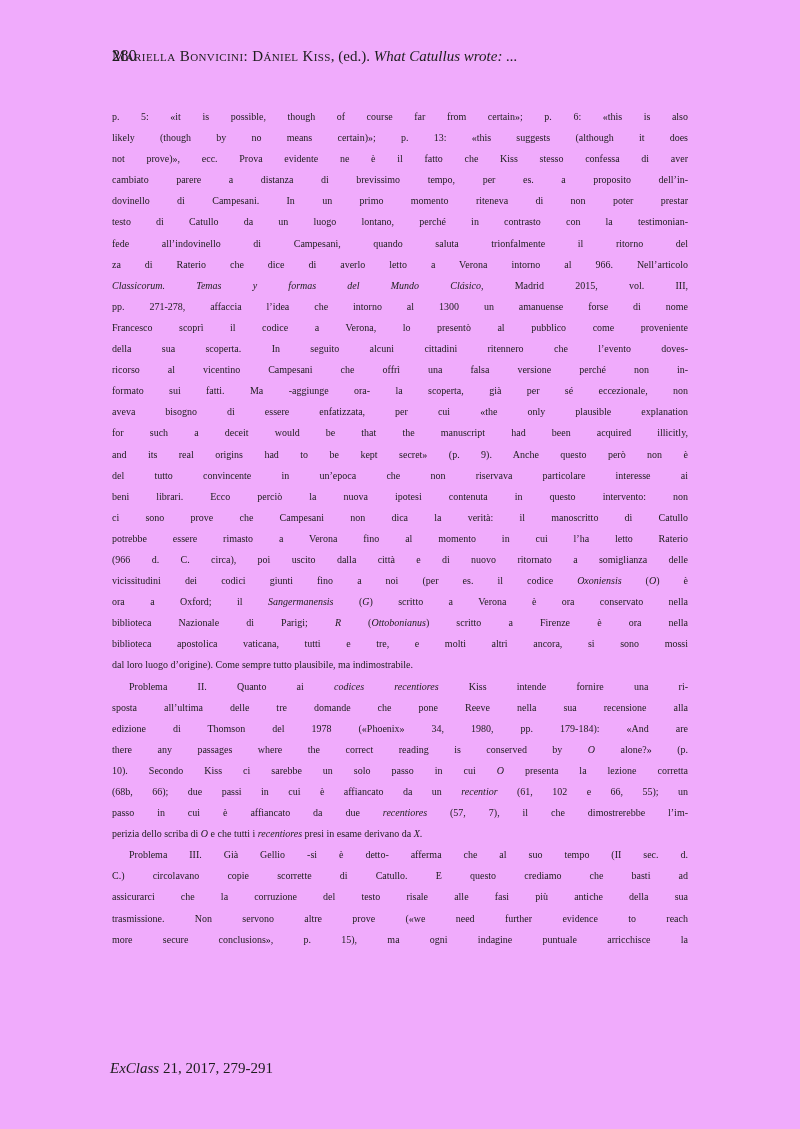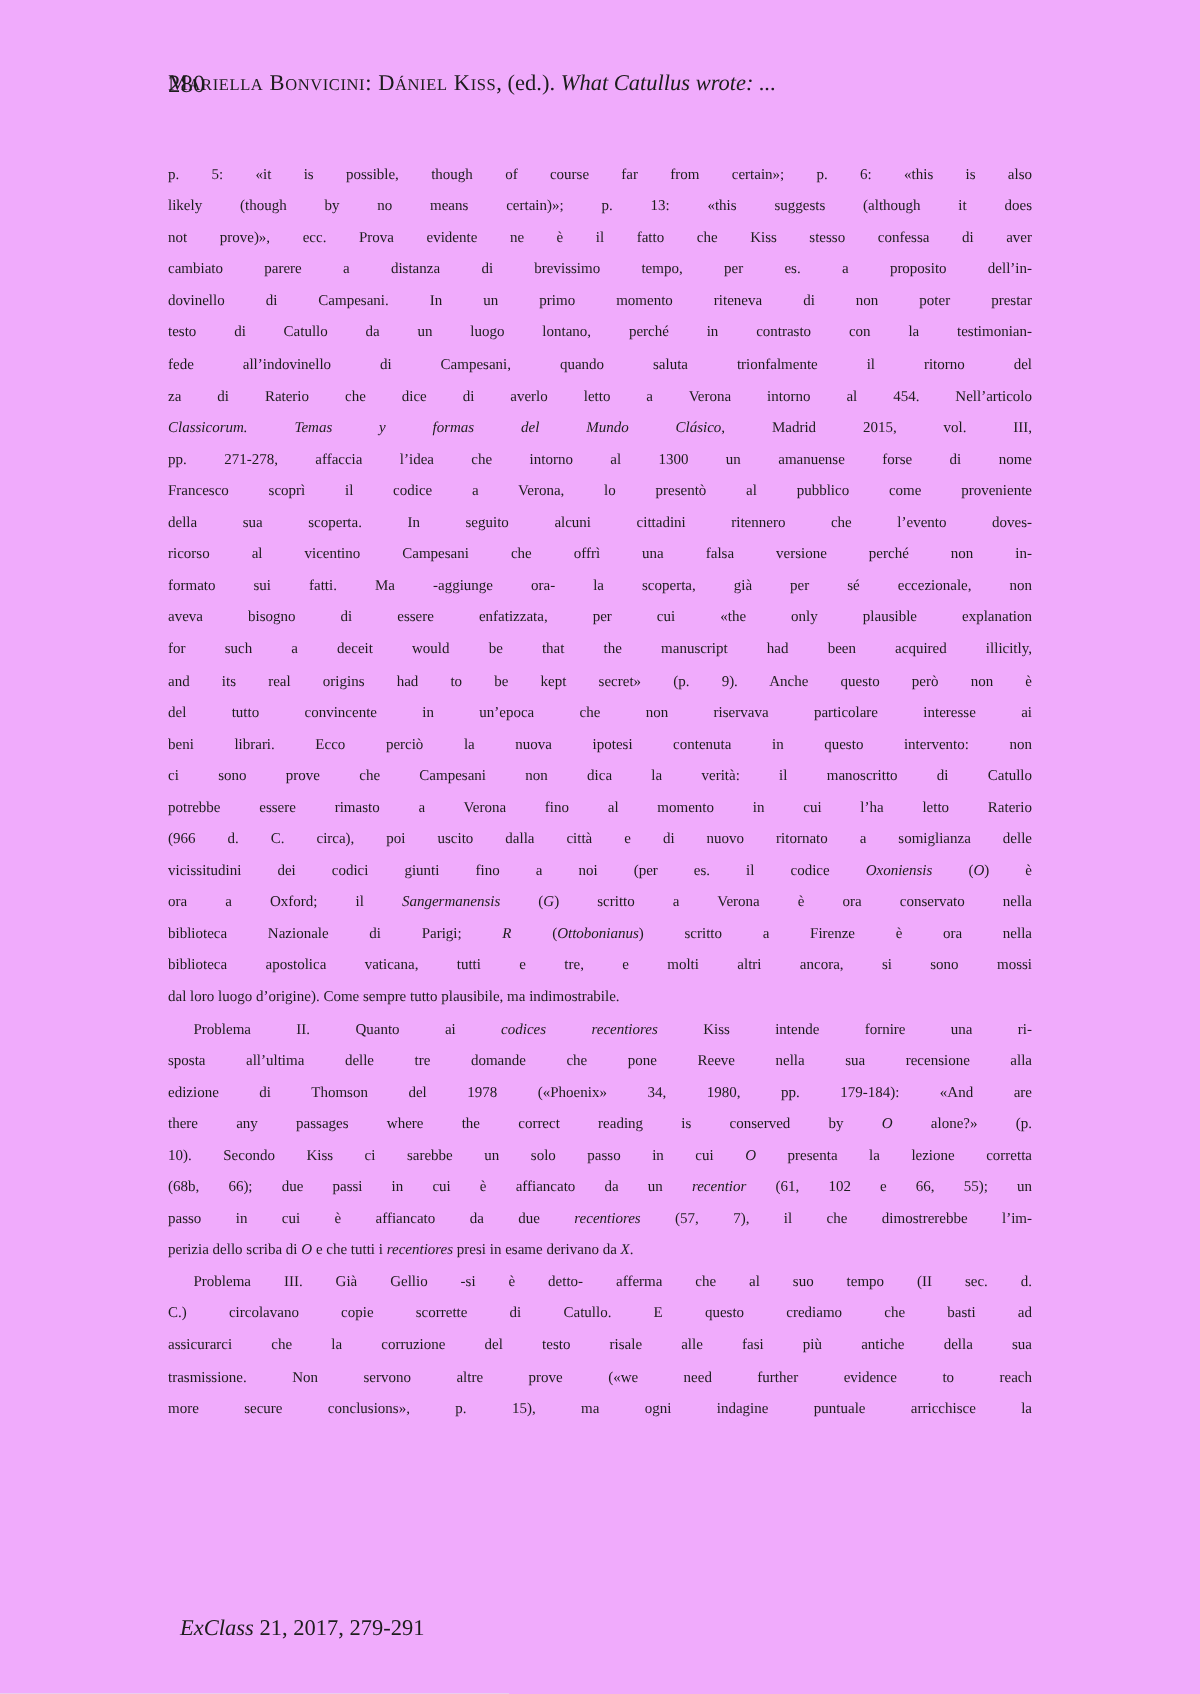--- a/index.html
+++ b/index.html
@@ -60,44 +60,43 @@
   .it {
     font-style: italic;
   }
   .sc {
     font-variant: small-caps;
     letter-spacing: 0.4px;
   }
   .footer {
     position: absolute;
     top: 1058px;
-    left: 120px;
+    left: 110px;
     font-size: 15px;
     line-height: 20px;
-    margin-top: 18px;
   }
 </style>
 </head>
 <body>
 
 <div class="page">
   <div class="header">
     <span class="pagenum">280</span>
     <div class="runhead"><span class="sc">Mariella Bonvicini: Dániel Kiss</span><span>, (ed.). </span><span class="it">What Catullus wrote: ...</span></div>
   </div>
   <div class="body-text">
       <div>
         <div class="line"><span>p. 5: «it is possible, though of course far from certain»; p. 6: «this is also</span></div>
         <div class="line"><span>likely (though by no means certain)»; p. 13: «this suggests (although it does</span></div>
         <div class="line"><span>not prove)», ecc. Prova evidente ne è il fatto che Kiss stesso confessa di aver</span></div>
         <div class="line"><span>cambiato parere a distanza di brevissimo tempo, per es. a proposito dell’in-</span></div>
         <div class="line"><span>dovinello di Campesani. In un primo momento riteneva di non poter prestar</span></div>
         <div class="line"><span>testo di Catullo da un luogo lontano, perché in contrasto con la testimonian-</span></div>
         <div class="line"><span>fede all’indovinello di Campesani, quando saluta trionfalmente il ritorno del</span></div>
-        <div class="line"><span>za di Raterio che dice di averlo letto a Verona intorno al 454. Nell’articolo</span></div>
+        <div class="line"><span>za di Raterio che dice di averlo letto a Verona intorno al 966. Nell’articolo</span></div>
         <div class="line"><span class="it">Classicorum. Temas y formas del Mundo Clásico</span><span>, Madrid 2015, vol. III,</span></div>
         <div class="line"><span>pp. 271-278, affaccia l’idea che intorno al 1300 un amanuense forse di nome</span></div>
         <div class="line"><span>Francesco scoprì il codice a Verona, lo presentò al pubblico come proveniente</span></div>
         <div class="line"><span>della sua scoperta. In seguito alcuni cittadini ritennero che l’evento doves-</span></div>
         <div class="line"><span>ricorso al vicentino Campesani che offrì una falsa versione perché non in-</span></div>
         <div class="line"><span>formato sui fatti. Ma -aggiunge ora- la scoperta, già per sé eccezionale, non</span></div>
         <div class="line"><span>aveva bisogno di essere enfatizzata, per cui «the only plausible explanation</span></div>
         <div class="line"><span>for such a deceit would be that the manuscript had been acquired illicitly,</span></div>
         <div class="line"><span>and its real origins had to be kept secret» (p. 9). Anche questo però non è</span></div>
         <div class="line"><span>del tutto convincente in un’epoca che non riservava particolare interesse ai</span></div>

